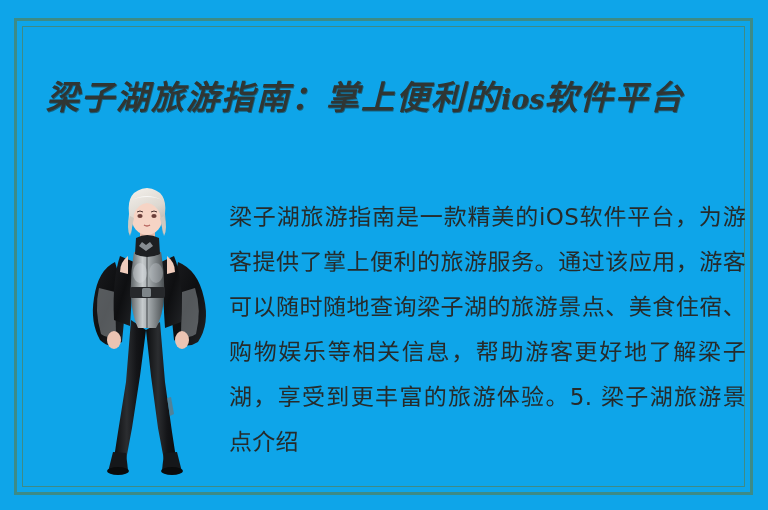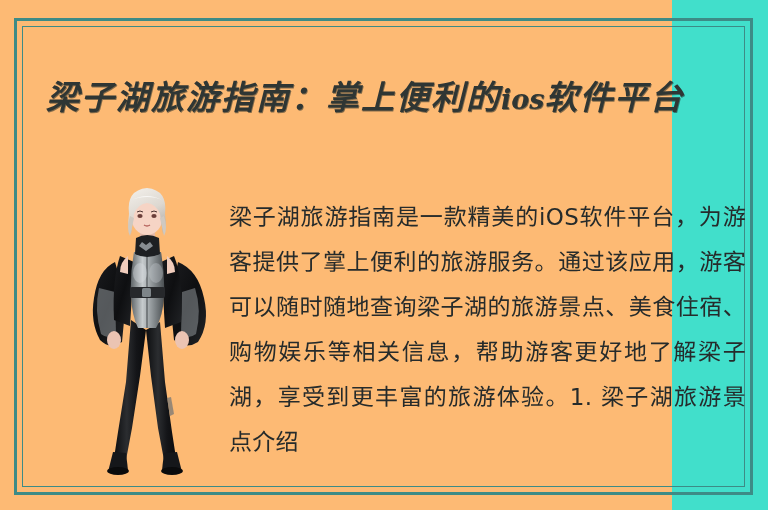--- a/index.html
+++ b/index.html
@@ -11,23 +11,23 @@
     width: 768px;
     height: 510px;
     overflow: hidden;
     background: #41dfcb;
     font-family: "DejaVu Sans", "Liberation Sans", sans-serif;
   }
 
   
   .page {
     position: relative;
-    width: 672px;
+    width: 768px;
     height: 510px;
-    background: #fdba74;
+    background: #0ea5e9;
     box-sizing: border-box;
   }
   .frame-outer {
     position: absolute;
     left: 14px;
     top: 18px;
     width: 739px;
     height: 477px;
     border: 3px solid #3d8b86;
     box-sizing: border-box;
@@ -192,16 +192,16 @@
         <ellipse cx="86" cy="46" rx="2.6" ry="2.1" fill="#6b3f3a"></ellipse>
         <path d="M69 42 Q72 40 75 42" stroke="#4a3230" stroke-width="1" fill="none"></path>
         <path d="M83 42 Q86 40 89 42" stroke="#4a3230" stroke-width="1" fill="none"></path>
         <path d="M76 55 Q79 57 82 55" stroke="#b5625c" stroke-width="1.4" fill="none"></path>
 
         <ellipse cx="46" cy="170" rx="7" ry="9" fill="#ebc4b3"></ellipse>
         <ellipse cx="114" cy="170" rx="7" ry="9" fill="#ebc4b3"></ellipse>
       </svg>
     </div>
 
-    <p class="paragraph">梁子湖旅游指南是一款精美的iOS软件平台，为游客提供了掌上便利的旅游服务。通过该应用，游客可以随时随地查询梁子湖的旅游景点、美食住宿、购物娱乐等相关信息，帮助游客更好地了解梁子湖，享受到更丰富的旅游体验。1. 梁子湖旅游景点介绍</p>
+    <p class="paragraph">梁子湖旅游指南是一款精美的iOS软件平台，为游客提供了掌上便利的旅游服务。通过该应用，游客可以随时随地查询梁子湖的旅游景点、美食住宿、购物娱乐等相关信息，帮助游客更好地了解梁子湖，享受到更丰富的旅游体验。5. 梁子湖旅游景点介绍</p>
 
   </div>
 </div>
 
 </body></html>

